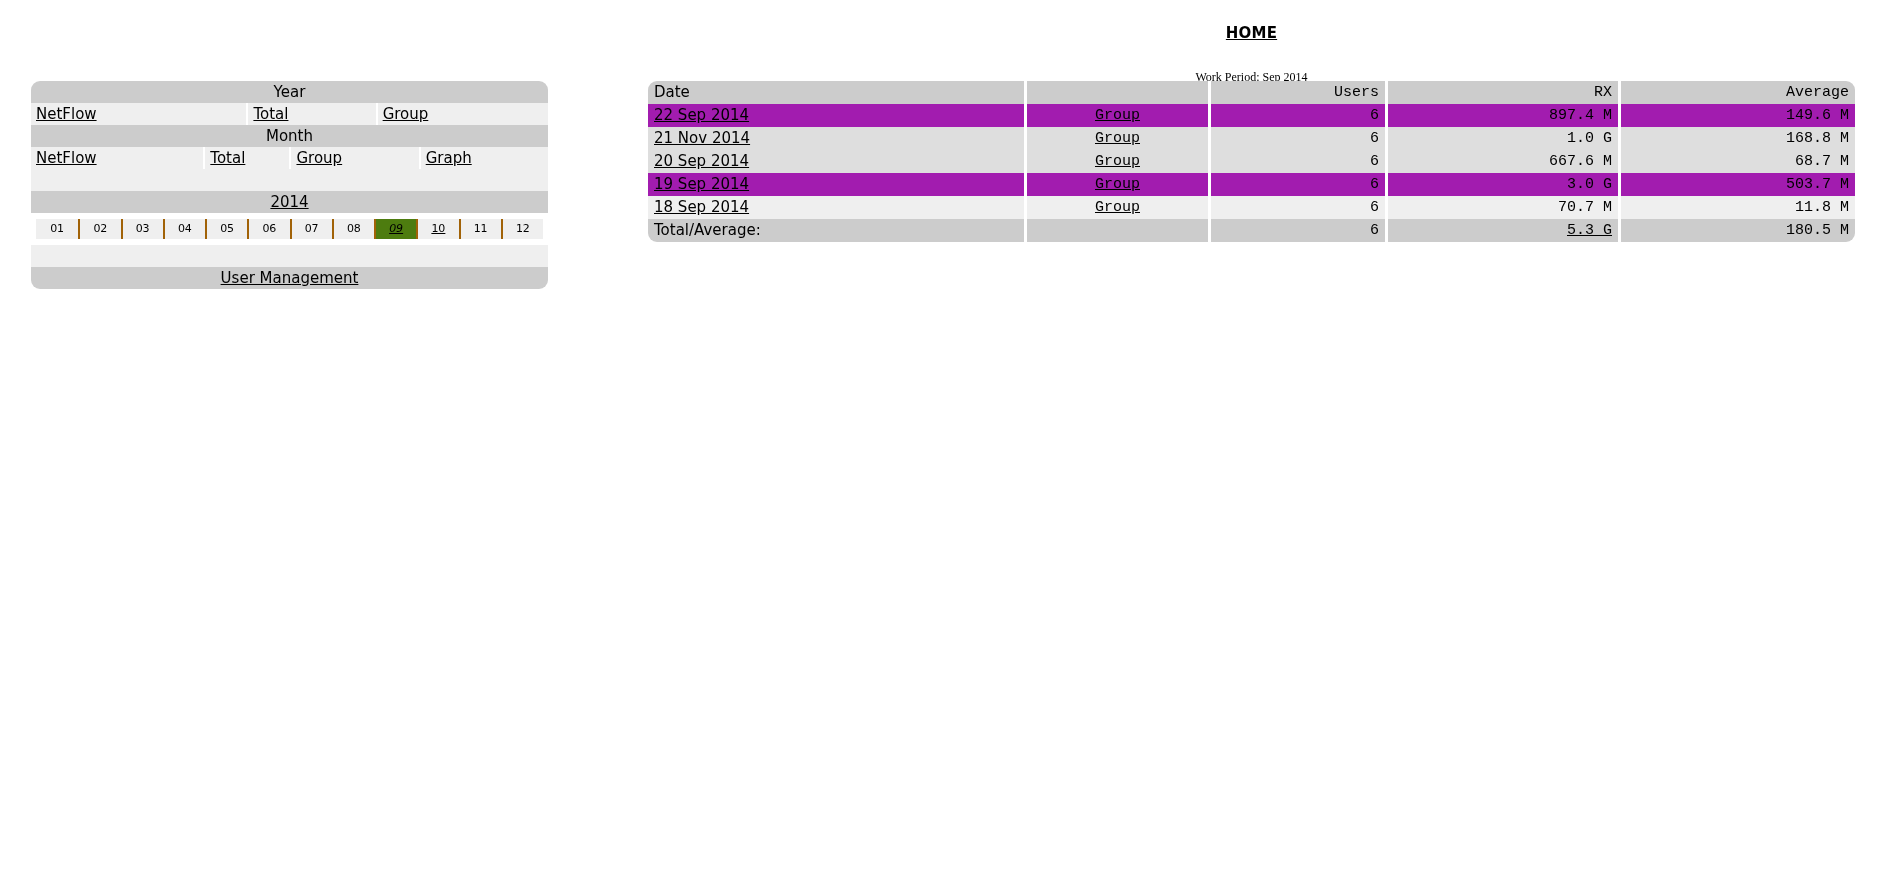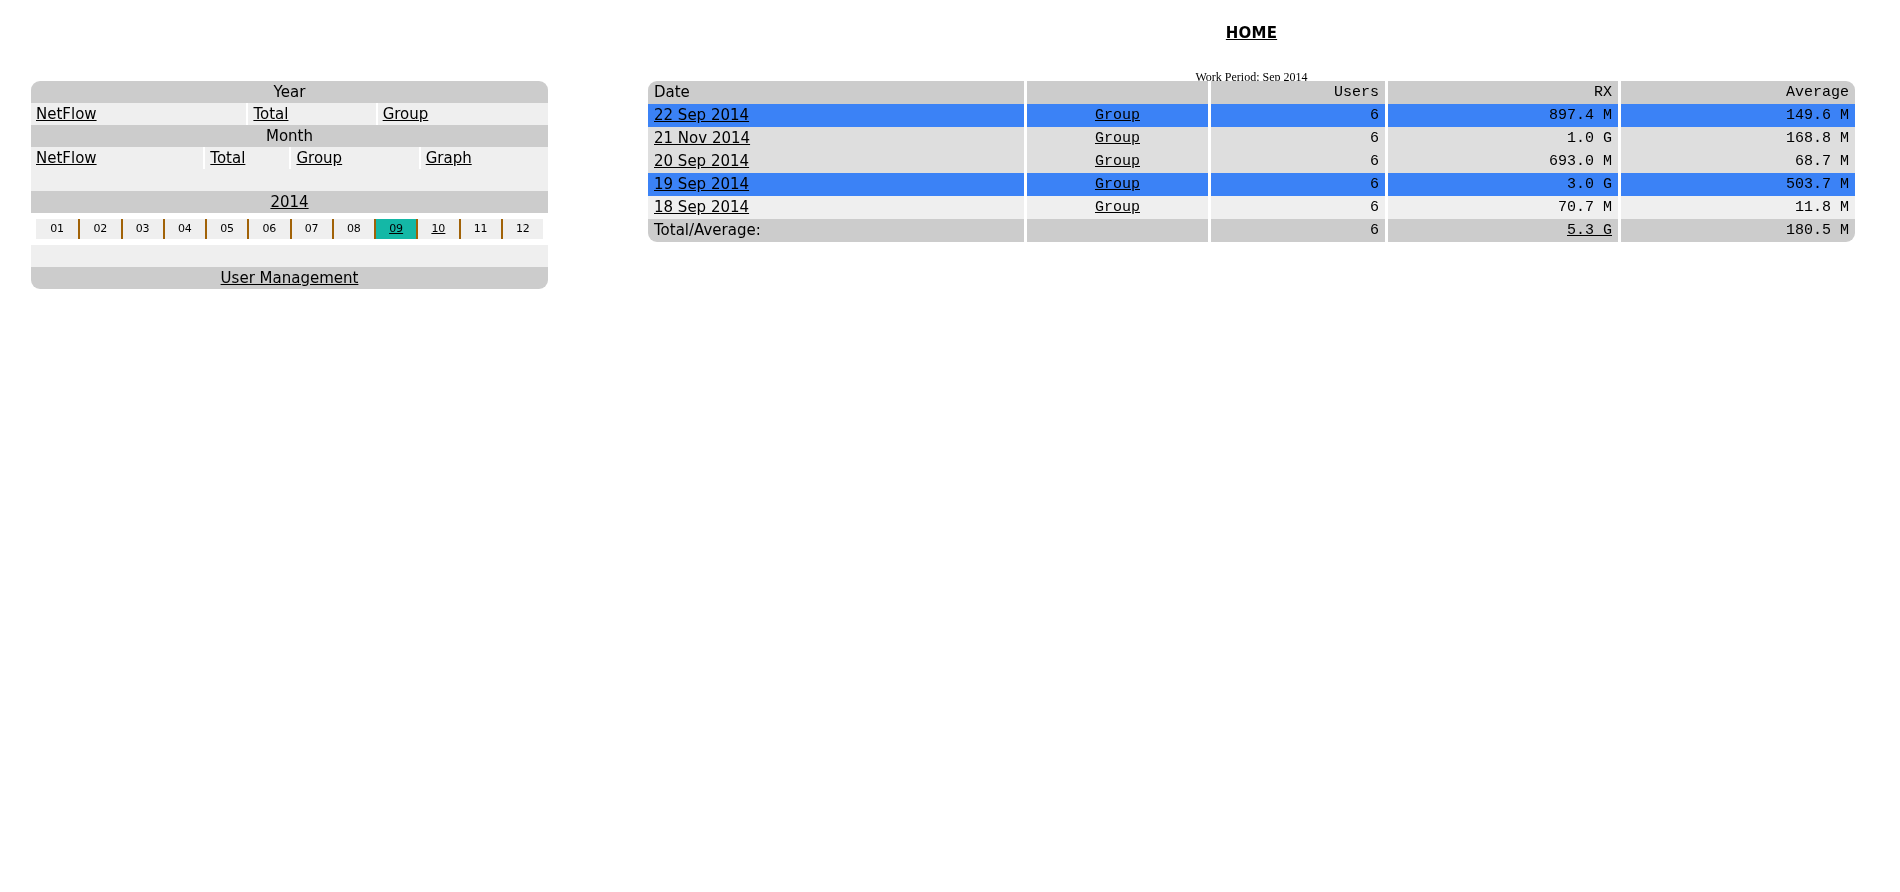--- a/index.html
+++ b/index.html
@@ -53,21 +53,21 @@
     margin: 0;
     font-weight: normal;
     font-size: 15px;
     line-height: 22px;
     height: 22px;
     vertical-align: middle;
     white-space: nowrap;
   }
   .hdr     { background: #cccccc; }
   .light   { background: #efefef; }
-  .white   { background: #3b82f6; }
+  .white   { background: #a21caf; }
   .mid     { background: #dedede; }
   .sep     { border-left: 2px solid #ffffff; }
   .sepgap  { border-left: 3px solid #ffffff; font-family: Liberation Mono, monospace; }
   .rowgap  { border-top: 2px solid #ffffff; }
 
   a.lnk {
     color: #000000;
     text-decoration: underline;
     cursor: pointer;
   }
@@ -92,21 +92,21 @@
   #month-grid td {
     background: #efefef;
     text-align: center;
     font-size: 11px;
     line-height: 20px;
     height: 20px;
     border-left: 2px solid #a16207;
     padding: 0;
   }
   #month-grid td:first-child { border-left: none; }
-  #month-grid td.sel { background: #14b8a6; }
+  #month-grid td.sel { background: #4d7c0f; font-style: italic; }
   #month-grid td.sel a, #month-grid td a { font-size: 11px; }
 
   
   #data-table {
     position: absolute;
     left: 648px;
     top: 81px;
     width: 1207px;
   }
   #data-table td {
@@ -236,21 +236,21 @@
     <td class="mid c sepgap"><a class="lnk">Group</a></td>
     <td class="mid r sepgap">6</td>
     <td class="mid r sepgap">1.0 G</td>
     <td class="mid r sepgap">168.8 M</td>
   </tr>
 
   <tr class="rowgap">
     <td class="mid l"><a class="lnk">20 Sep 2014</a></td>
     <td class="mid c sepgap"><a class="lnk">Group</a></td>
     <td class="mid r sepgap">6</td>
-    <td class="mid r sepgap">693.0 M</td>
+    <td class="mid r sepgap">667.6 M</td>
     <td class="mid r sepgap">68.7 M</td>
   </tr>
 
   <tr class="rowgap">
     <td class="white l"><a class="lnk">19 Sep 2014</a></td>
     <td class="white c sepgap"><a class="lnk">Group</a></td>
     <td class="white r sepgap">6</td>
     <td class="white r sepgap">3.0 G</td>
     <td class="white r sepgap">503.7 M</td>
   </tr>

